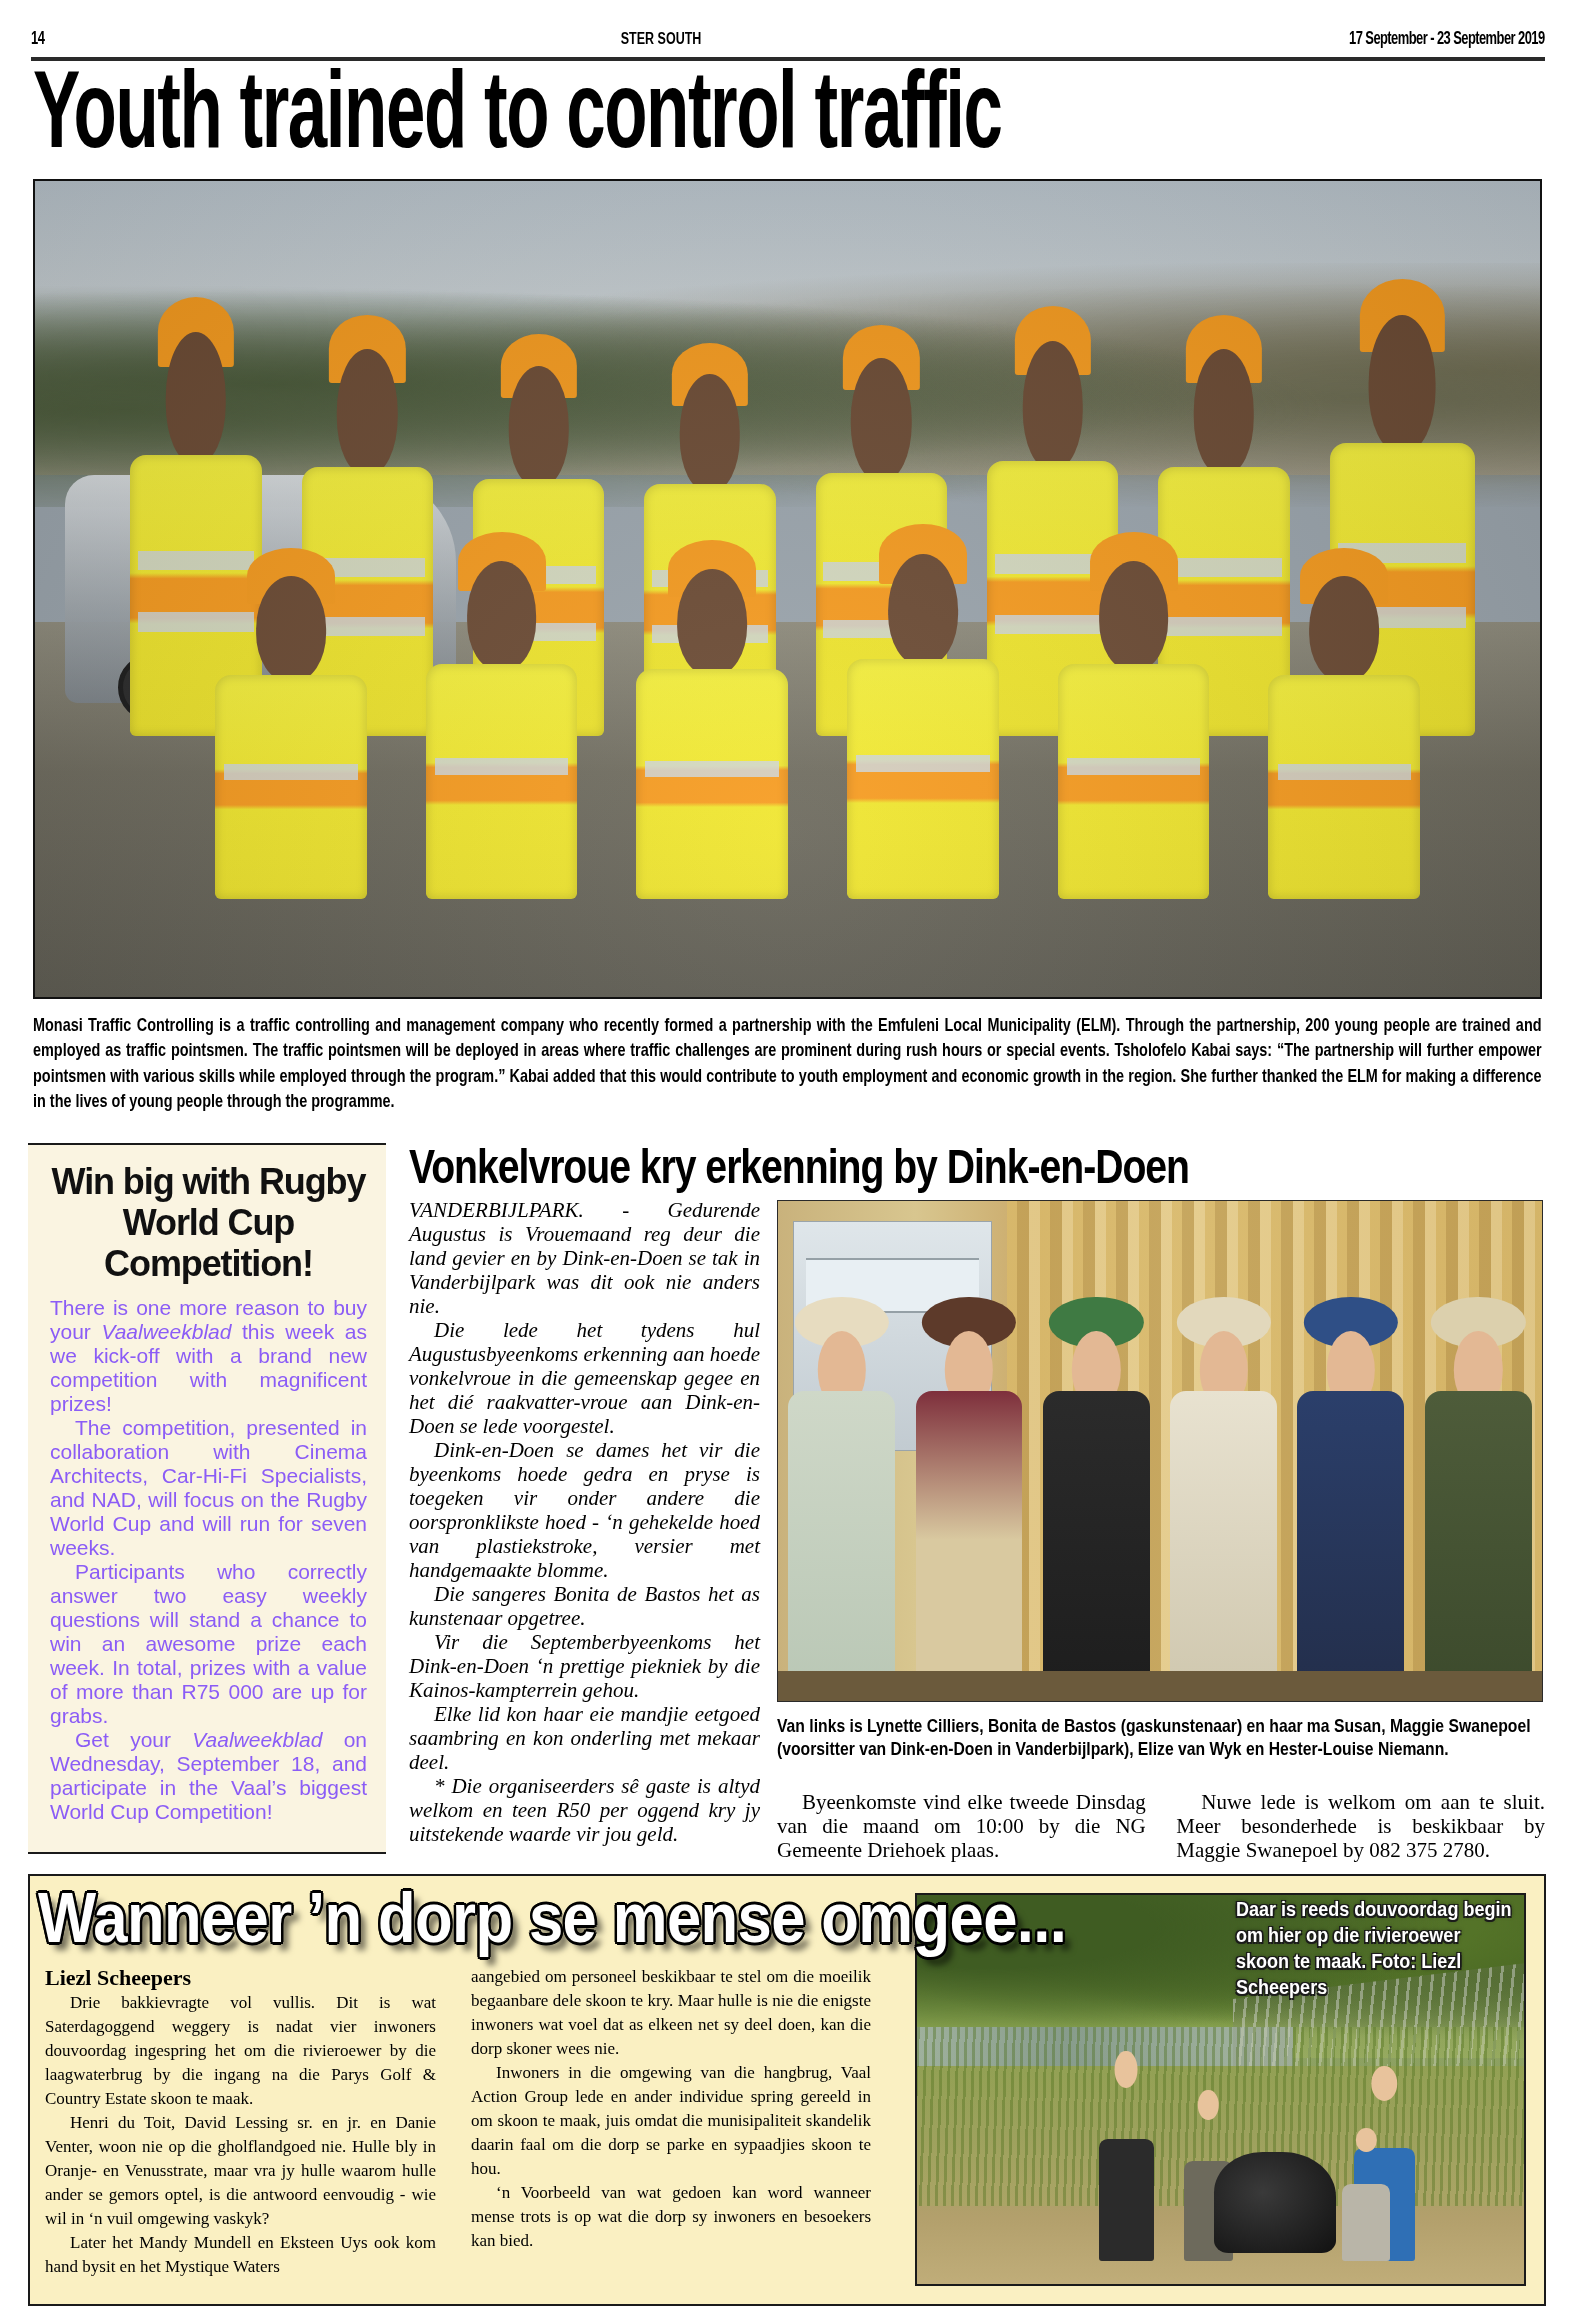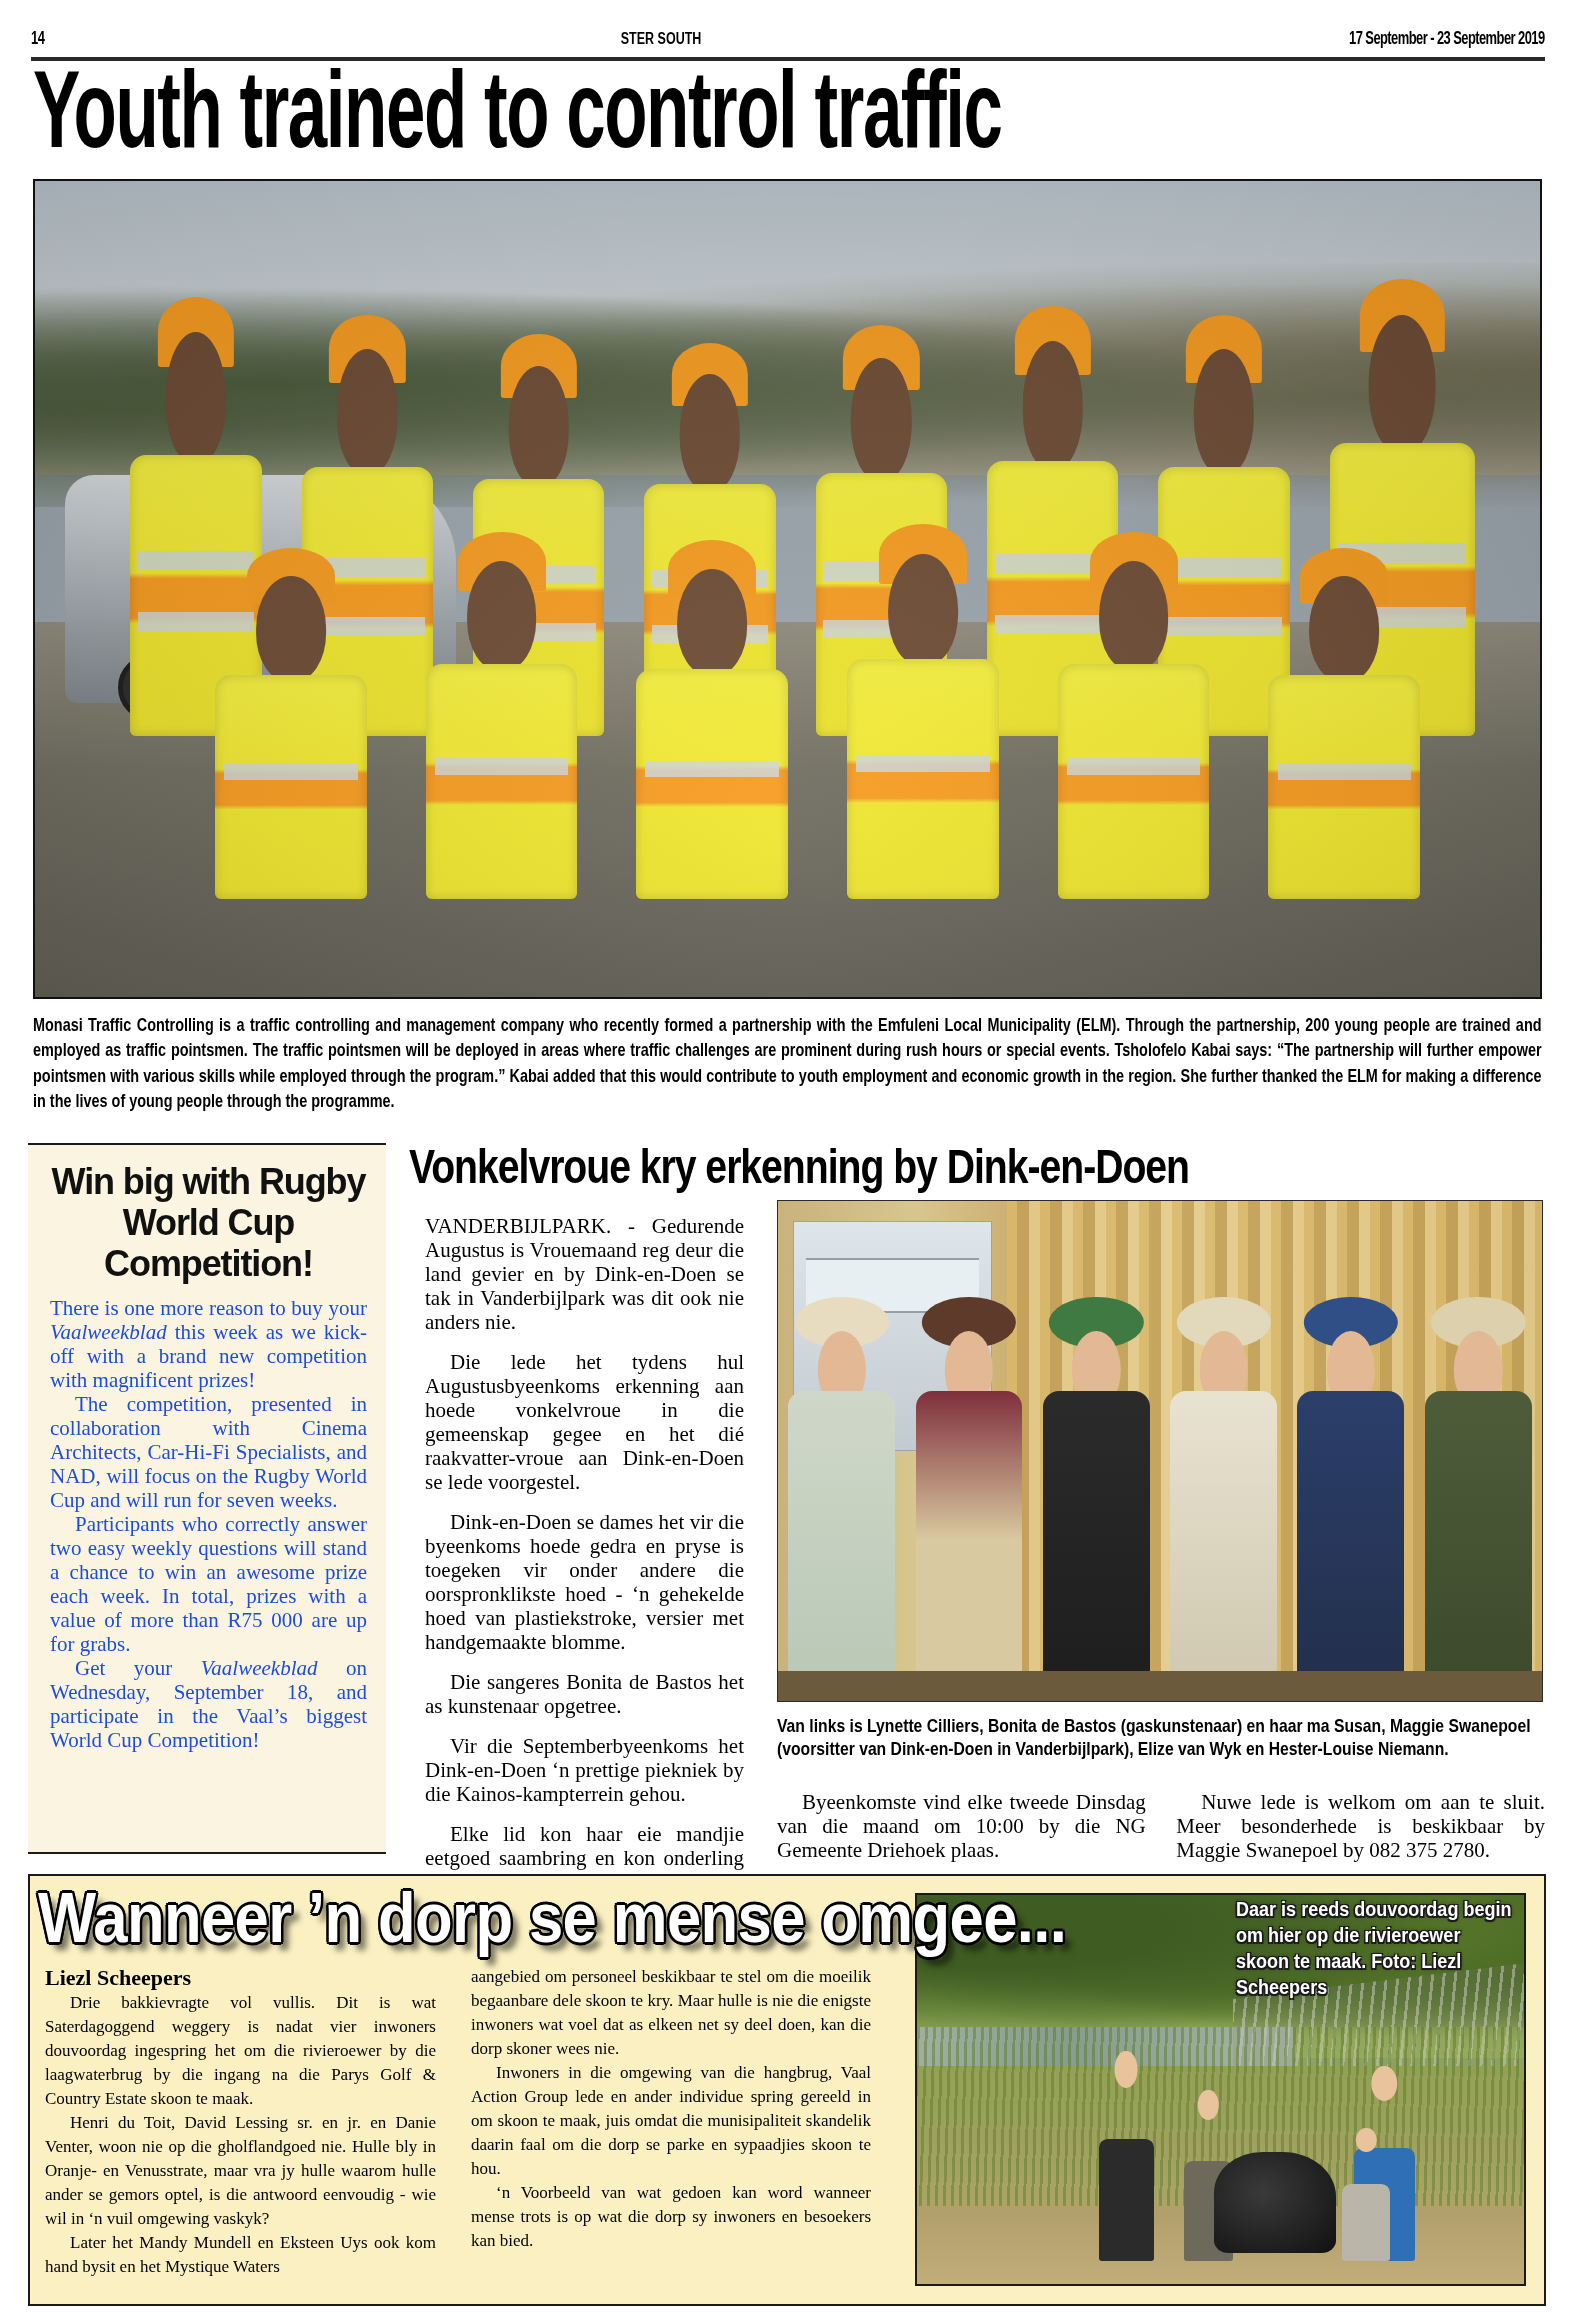--- a/index.html
+++ b/index.html
@@ -148,25 +148,25 @@
     font-family: "Liberation Sans", sans-serif;
     font-weight: bold;
     font-size: 36px;
     line-height: 41px;
     text-align: center;
     letter-spacing: -1.1px;
     color: #111;
     margin-bottom: 11.6px;
   }
   .sidebar-body {
-    font-family: Liberation Serif, serif;
+    font-family: Liberation Sans, sans-serif;
     font-size: 21px;
     line-height: 24px;
     text-align: justify;
-    color: #1d4ed8;
+    color: #8b5cf6;
   }
   .sidebar-body p { margin: 0; text-indent: 25px; }
   .sidebar-body p:first-child { text-indent: 0; }
   i { font-style: italic; }
 
   
   .mid-headline {
     position:absolute;
     left: 409px; top: 1141px; width: 1149px;
     font-family: "Liberation Sans", sans-serif;
@@ -184,21 +184,21 @@
   
   .mid-col {
     position:absolute;
     left: 409px; top: 1198px; width: 351px;
     font-family:"Liberation Serif", serif;
     font-size: 21px;
     line-height: 24px;
     text-align: justify;
     color:#000;
   }
-  .mid-col p { margin:16px; text-indent: 25px; }
+  .mid-col p { margin:0; text-indent: 25px; font-style: italic; }
   .mid-col p:first-child { text-indent: 0; }
 
   
   .women-photo {
     position:absolute;
     left: 777px; top: 1200px; width: 766px; height: 502px;
     border: 1.5px solid #2a2a2a;
     box-sizing:border-box; overflow:hidden;
     background:#b8a98d;
   }

